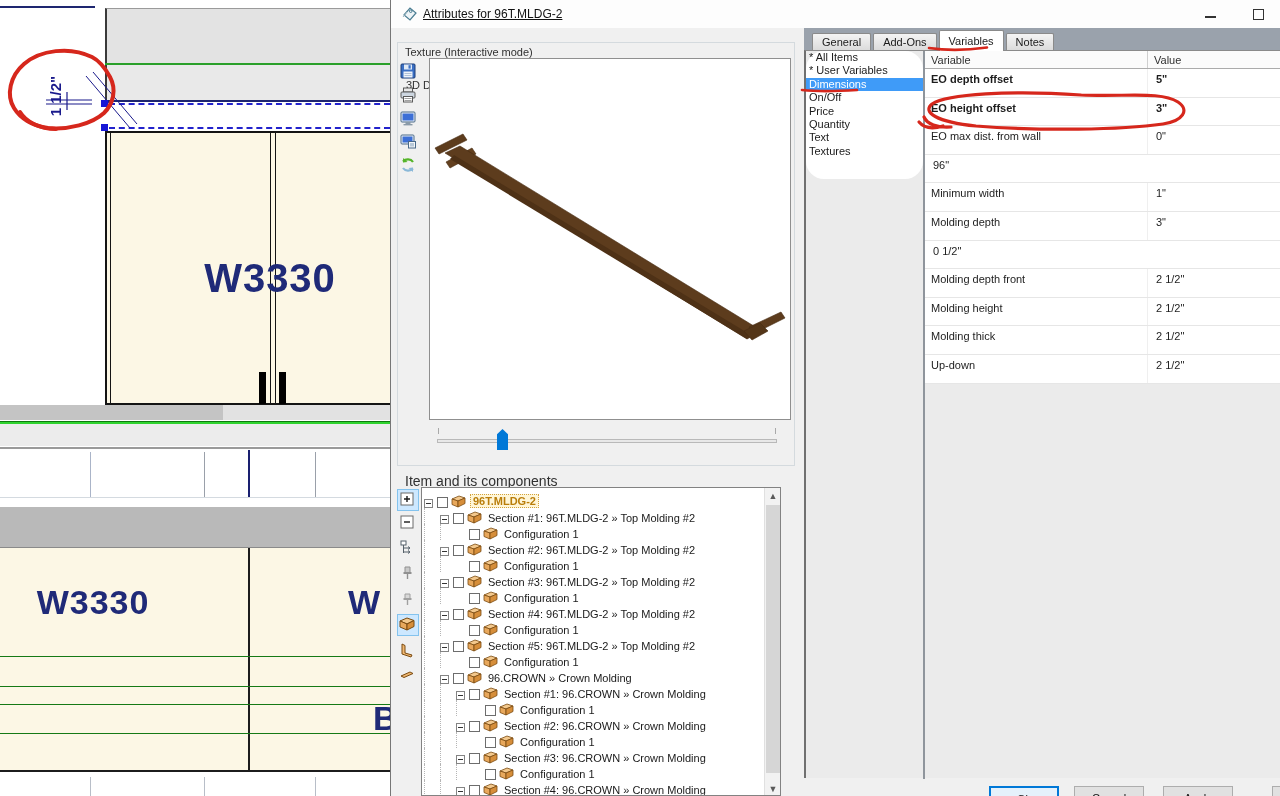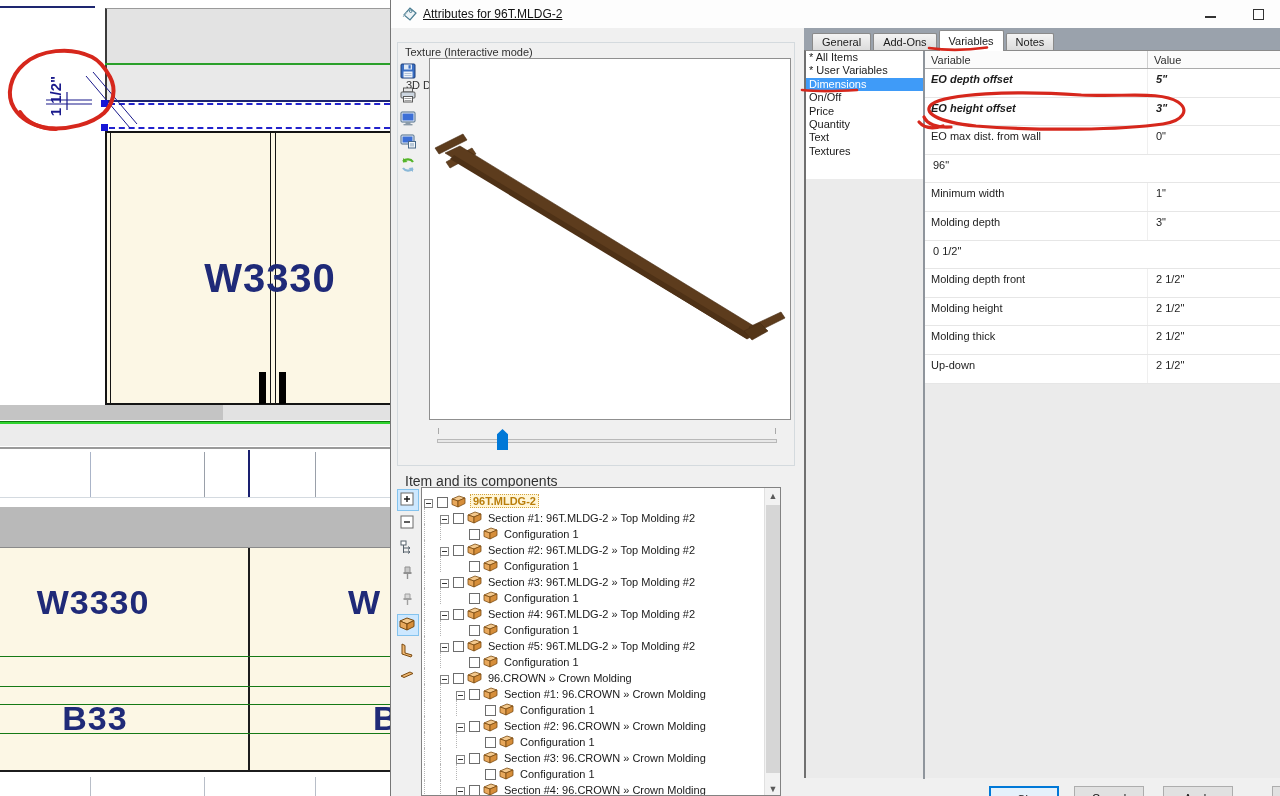--- a/index.html
+++ b/index.html
@@ -58,35 +58,35 @@
 
   
   #tabstrip { left:413px; top:28px; width:477px; height:22px; background:#9aa2ac; }
   #tabs { left:421px; top:30px; display:flex; align-items:flex-end; }
   .tab { font-size:11px; color:#1a1a1a; padding:2px 9px 3px 9px; margin-right:2px;
     background:linear-gradient(#f4f4f4,#dadada); border:1px solid #8a8a8a; border-bottom:none;
     border-radius:2px 2px 0 0; height:18px; cursor:pointer; }
   .tab.active { background:#fff; height:21px; position:relative; z-index:3; padding-top:4px; }
   #tabpage { left:413px; top:50px; width:477px; height:728px; background:#ebebeb;
     border-top:1px solid #8a8a8a; border-left:2px solid #707070; }
-  #catlist { position:absolute; left:0; top:0; width:117px; height:128px; background:#fff; }
+  #catlist { position:absolute; left:0; top:0; width:117px; height:128px; background:#fff;border-radius:18px; }
   .cat-item { font-size:11px; color:#1a1a1a; height:13.4px; line-height:13.4px; padding-left:3px;
     white-space:nowrap; cursor:pointer; }
   .cat-item.selected { background:#3f9bf8; color:#fff; }
   #catdivider { position:absolute; left:117px; top:0; width:2px; height:728px; background:#8f959c; }
 
   #vartable { position:absolute; left:119px; top:0; width:358px; }
   #thead { display:flex; height:18px; background:#fbfbfb; border-bottom:1px solid #ababab; }
   .th { font-size:11px; color:#303030; line-height:18px; padding-left:6px; }
   .th.c1 { width:223px; border-right:1px solid #cfcfcf; }
   .th.c2 { flex:1; }
   .t-row { display:flex; height:28.6px; background:#fff; border-bottom:1px solid #e6e6e6; cursor:pointer; }
   .t-name { width:223px; font-size:11px; color:#1d1d1d; padding:4px 0 0 6px; border-right:1px solid #efefef; }
   .t-val { flex:1; font-size:11px; color:#1d1d1d; padding:4px 0 0 8px; }
-  .bold { font-weight:bold;font-style:italic; }
+  .bold { font-weight:bold; }
 
   .btn { top:786px; width:70px; height:24px; background:#e1e1e1; border:1px solid #adadad;
     font-size:11px; text-align:center; line-height:22px; color:#111; cursor:pointer; }
   .btn.focused { border:2px solid #0078d7; background:#e5f1fb; }
 
   svg { display:block; }
 </style>
 </head>
 <body>
 
@@ -125,21 +125,20 @@
     <div class="abs" style="left:0;top:507px;width:390px;height:41px;background:#b9b9b9;border-bottom:1px solid #8a8a8a;"></div>
     <div class="abs cream" style="left:0;top:548px;width:390px;height:224px;"></div>
     <div class="abs" style="left:248px;top:548px;width:2px;height:224px;background:#1c1c1c;"></div>
     <div class="abs" style="left:0;top:656px;width:390px;height:1px;background:#157a15;"></div>
     <div class="abs" style="left:0;top:686px;width:390px;height:1px;background:#157a15;"></div>
     <div class="abs" style="left:0;top:704px;width:390px;height:1px;background:#157a15;"></div>
     <div class="abs" style="left:0;top:733px;width:390px;height:1px;background:#157a15;"></div>
     <div class="abs" style="left:0;top:770px;width:390px;height:2px;background:#1c1c1c;"></div>
     <div class="abs drawtext" style="left:10px;top:583px;width:166px;font-size:34px;">W3330</div>
     <div class="abs drawtext" style="left:348px;top:583px;width:60px;font-size:34px;text-align:left;">W</div>
-    <div class="abs drawtext" style="left:30px;top:699px;width:130px;font-size:34px;">B33</div>
     <div class="abs drawtext" style="left:373px;top:699px;width:40px;font-size:34px;text-align:left;">B</div>
     <div class="abs" style="left:90px;top:777px;width:1px;height:19px;background:#b8bec8;"></div>
     <div class="abs" style="left:204px;top:777px;width:1px;height:19px;background:#b8bec8;"></div>
     <div class="abs" style="left:315px;top:777px;width:1px;height:19px;background:#b8bec8;"></div>
 
     <svg class="abs" width="390" height="796" style="left:0;top:0;pointer-events:none;">
       <g stroke="#1a1a8c" stroke-width="1.2" fill="none">
         <path d="M46,100 H92 M46,104 H92 M67,92 V110"></path>
         <path d="M86,76 L130,128 M93,72 L137,124" stroke-width="1"></path>
       </g>

